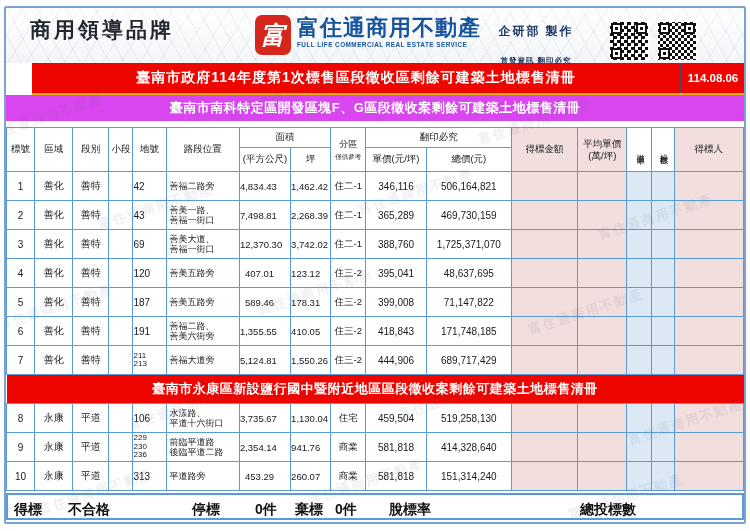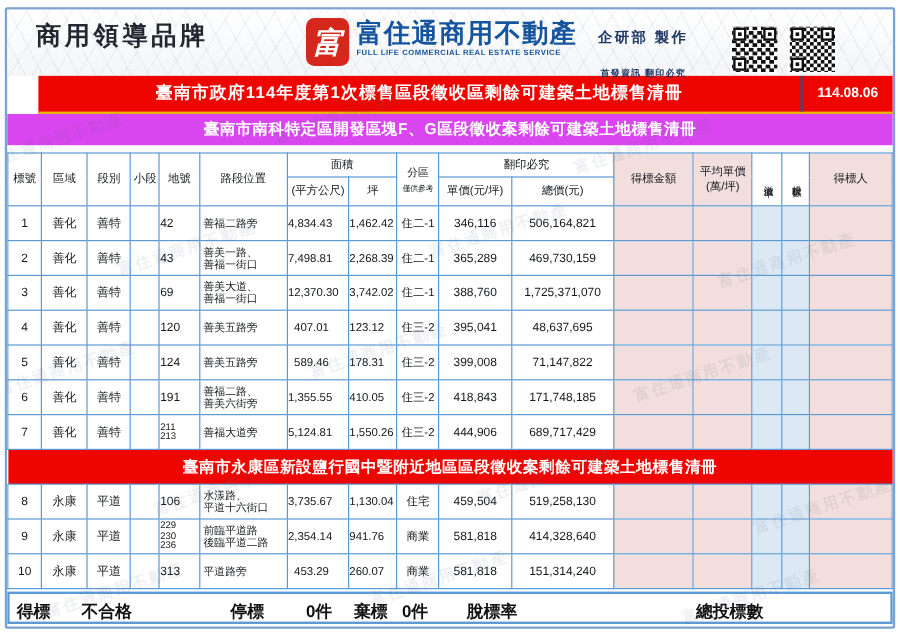--- a/index.html
+++ b/index.html
@@ -18,37 +18,37 @@
   .brand { position:absolute; left:24px; top:8px; }
   .brand-title { font-size:21px; font-weight:bold; color:#23272f; letter-spacing:3px; }
   .brand-sub { margin-top:2px; font-size:9.5px; font-weight:bold; color:#3d4147; letter-spacing:1.6px; }
   .logo { position:absolute; left:249px; top:7px; display:flex; align-items:flex-start; }
   .logo-mark { width:36px; height:40px; background:#d6271d; border-radius:7px;
     color:#fff; font-weight:bold; font-style:italic; font-size:25px;
     display:flex; align-items:center; justify-content:center; transform:none; }
   .logo-txt { margin-left:6px; }
   .logo-name { font-size:22px; font-weight:bold; color:#16549e; letter-spacing:1px; line-height:1.15; }
   .logo-tag { font-size:6.4px; font-weight:bold; color:#16549e; letter-spacing:.45px; margin-top:1px; }
-  .credit { position:absolute; left:478px; top:15px; width:104px; text-align:center; color:#1f3864; }
+  .credit { position:absolute; left:478px; top:15px; width:104px; text-align:center; color:#1f3864;font-family:Liberation Serif, serif; }
   .credit-1 { font-size:12px; font-weight:bold; letter-spacing:2px; }
   .credit-2 { font-size:7.5px; font-weight:bold; margin-top:16px; letter-spacing:1px; }
   .qr { position:absolute; top:13px; width:40px; height:40px; background:#fff; border:1px solid #fff;
     background-image: repeating-conic-gradient(#111 0% 25%, #fff 0% 50%);
     background-size:7px 7px; }
   .qr.q1 { left:603px; }
   .qr.q2 { left:651px; background-size:6px 6px; background-position:2px 1px; }
   .qr .fp { position:absolute; width:11px; height:11px; border:2px solid #111; background:#fff; }
   .qr .fp::after { content:""; position:absolute; left:2px; top:2px; width:3px; height:3px; background:#111; }
   .qr .fp.tl { left:1px; top:1px; } .qr .fp.tr { right:1px; top:1px; } .qr .fp.bl { left:1px; bottom:1px; }
 
   
   .banner-main { display:flex; height:32px; background:#ee0500; border-bottom:2px solid #eab308;margin-left:26px; }
   .banner-main .t { flex:1; display:flex; align-items:center; justify-content:center;
     color:#fff; font-weight:bold; font-size:14px; letter-spacing:1px; }
-  .banner-main .d { width:77px; display:flex; align-items:center; justify-content:center;
+  .banner-main .d { width:64px; display:flex; align-items:center; justify-content:center;
     border-left:2px solid #46466e; color:#fff; font-weight:bold; font-size:11.5px; }
   .banner-sub { height:26px; background:#d946ef; display:flex; align-items:center; justify-content:center;
     color:#fff; font-weight:bold; font-size:13px; letter-spacing:.5px; }
   .gap { height:6px; }
 
   
   table { width:738px; border-collapse:collapse; table-layout:fixed; background:#fff; }
   th, td { border:1.5px solid #5b9bd5; text-align:center; vertical-align:middle;
     color:#16181c; overflow:hidden; }
   thead th { font-size:9.5px; font-weight:normal; background:#fff; padding:1px 0; }
@@ -253,21 +253,21 @@
     <td></td>
     <td></td>
     <td></td>
     <td></td>
   </tr>
         <tr>
     <td>5</td>
     <td>善化</td>
     <td>善特</td>
     <td></td>
-    <td>124</td>
+    <td>187</td>
     <td>善美五路旁</td>
     <td>589.46</td>
     <td>178.31</td>
     <td>住三-2</td>
     <td>399,008</td>
     <td>71,147,822</td>
     <td></td>
     <td></td>
     <td></td>
     <td></td>

